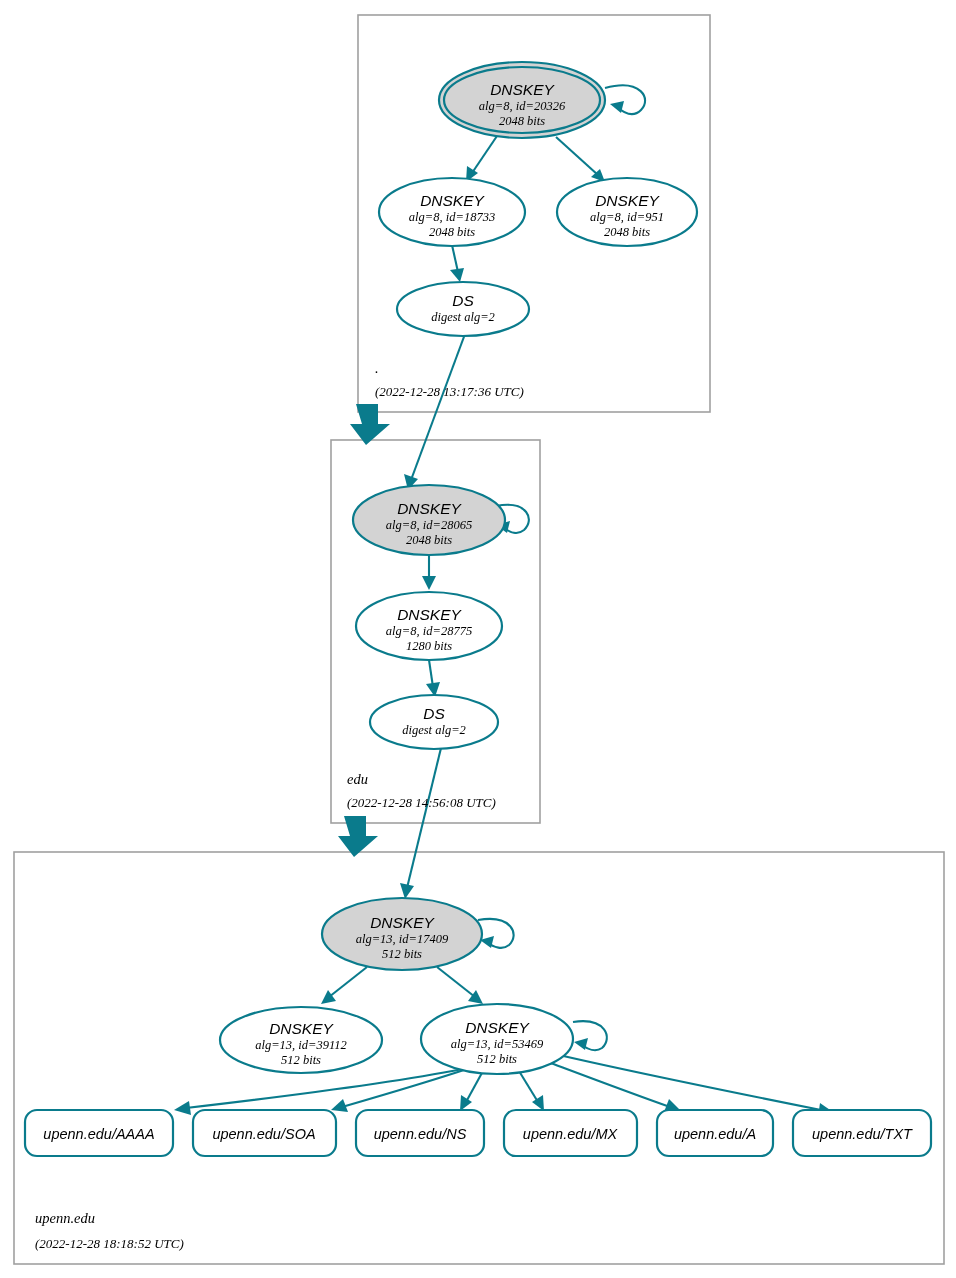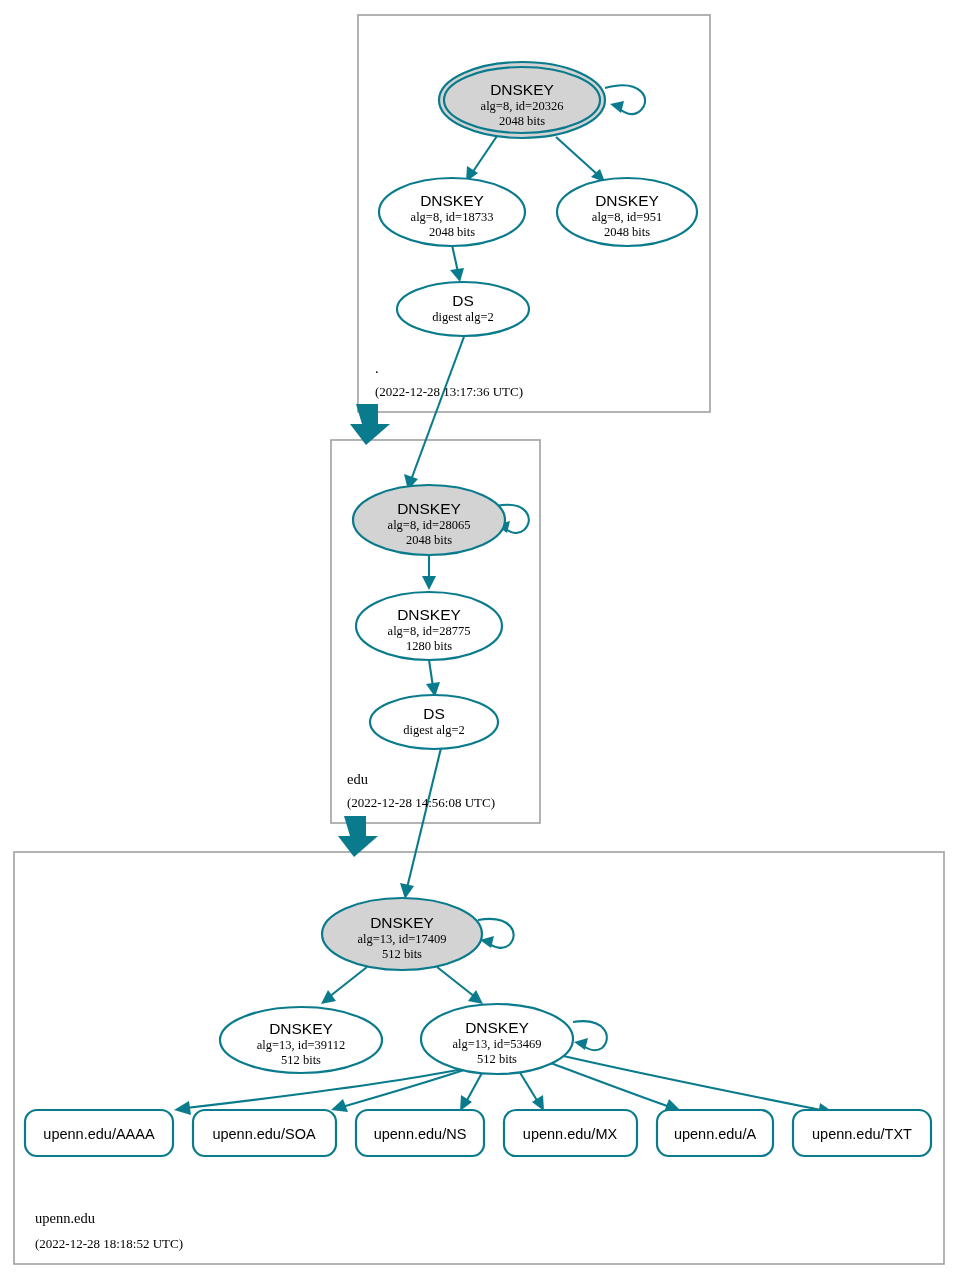--- a/index.html
+++ b/index.html
@@ -10,20 +10,21 @@
   }
   body {
     font-family: "Liberation Serif", "DejaVu Serif", serif;
   }
   #canvas {
     position: relative;
     width: 956px;
     height: 1278px;
     overflow: hidden;
     background: #ffffff;
+    font-style: italic;
   }
   #graph {
     position: absolute;
     left: 0;
     top: 0;
     width: 956px;
     height: 1278px;
   }
   .zone-rect {
     fill: none;

